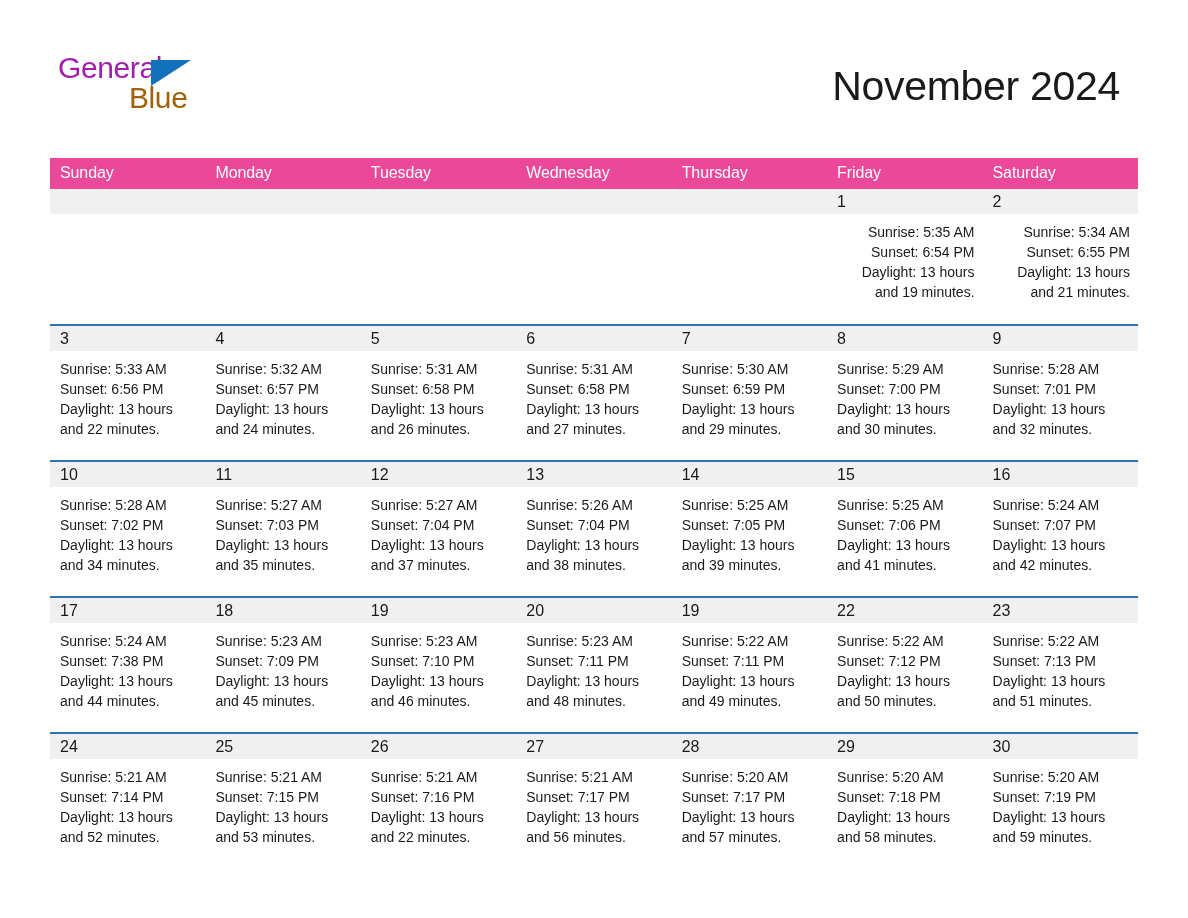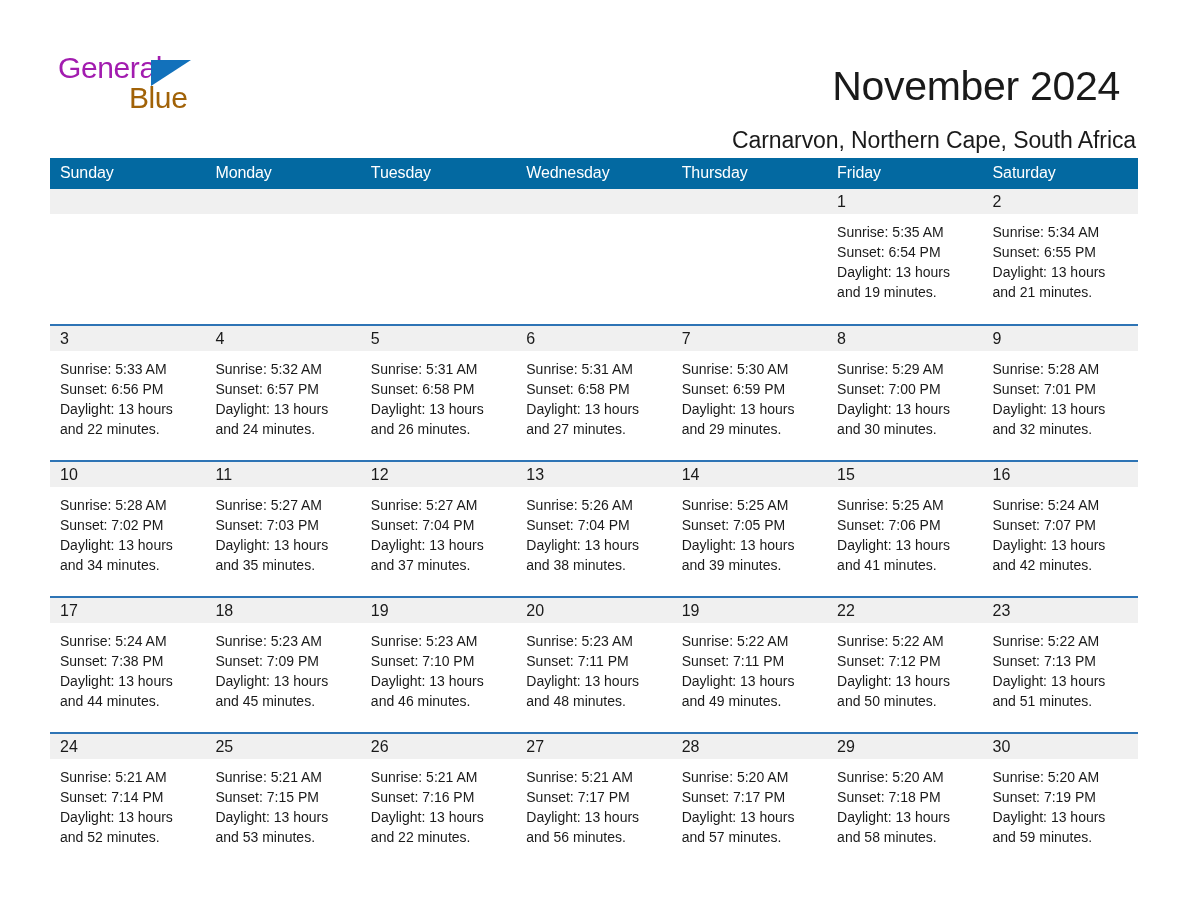--- a/index.html
+++ b/index.html
@@ -87,21 +87,21 @@
   
   .calendar {
     position: absolute;
     left: 50px;
     top: 158px;
     width: 1088px;
     border-collapse: collapse;
     table-layout: fixed;
   }
   .calendar th {
-    background: #0369a1;
+    background: #ec4899;
     color: #ffffff;
     font-weight: normal;
     font-size: 16px;
     text-align: left;
     padding: 6px 0 7px 10px;
     height: 18px;
     line-height: 18px;
     letter-spacing: -0.1px;
   }
   .calendar td {
@@ -126,40 +126,39 @@
     overflow: hidden;
   }
   .cell-body {
     padding: 8px 8px 0 10px;
     font-size: 14px;
     line-height: 20px;
     color: #1a1a1a;
     min-height: 109px;
     box-sizing: border-box;
   }
-  tr.week-first .cell-body { min-height: 110px; }
+  tr.week-first .cell-body { min-height: 110px; text-align: right; }
   .cell-line { white-space: nowrap; }
   .cell-empty .daynum-band { background: #f0f0f0; }
 </style>
 </head>
 <body>
 
 <div class="page">
 
   <div class="header">
 
     <div class="logo">
       <span class="logo-general">General</span>
       <span class="logo-tri"></span>
       <span class="logo-blue">Blue</span>
     </div>
 
     <div class="title-block">
       <h1 class="cal-title">November 2024</h1>
-      <h2 class="cal-subtitle">Carnarvon, Northern Cape, South Africa</h2>
     </div>
 
   </div>
 
   <table class="calendar">
     <thead>
       <tr id="weekday-row">
           <th>Sunday</th>
           <th>Monday</th>
           <th>Tuesday</th>

